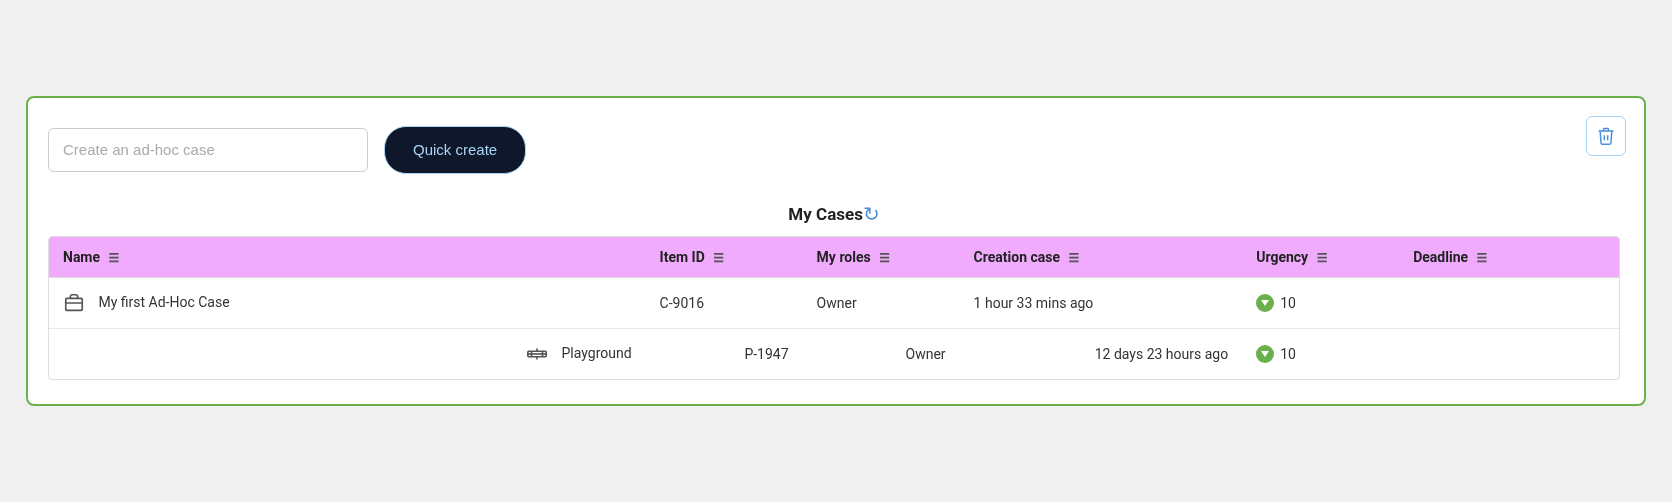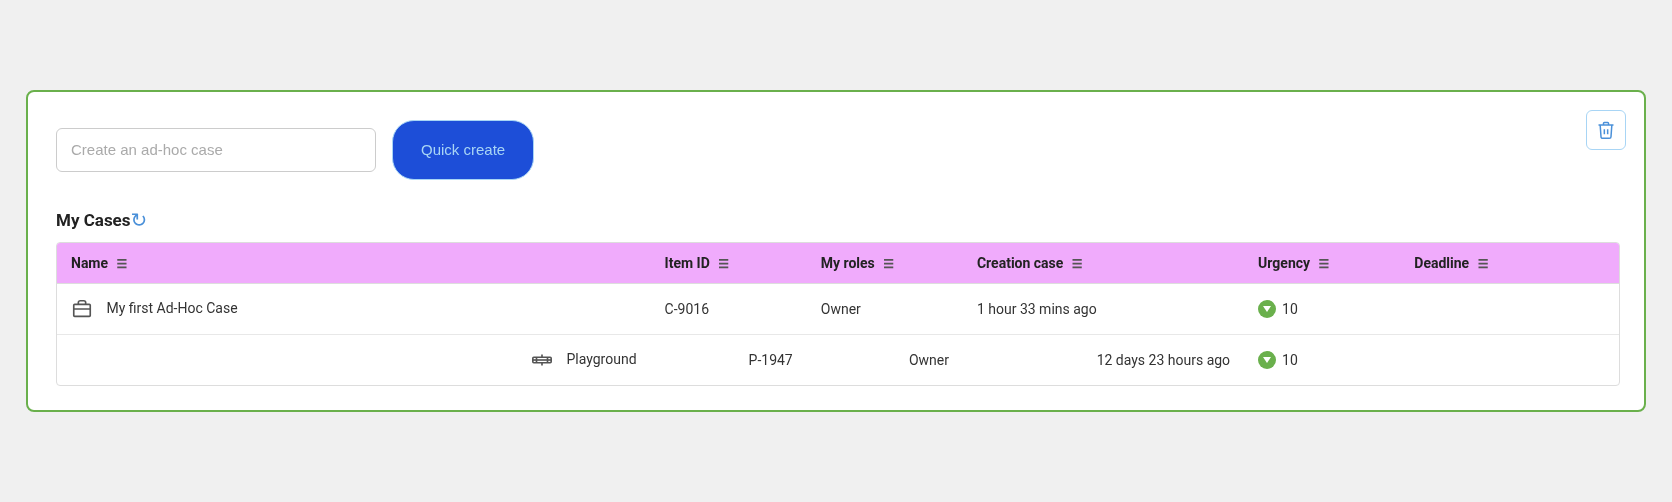--- a/index.html
+++ b/index.html
@@ -9,21 +9,21 @@
       align-items: center;
       justify-content: center;
       min-height: 100vh;
       font-family: -apple-system, BlinkMacSystemFont, 'Segoe UI', Roboto, sans-serif;
     }
     .outer-container {
       width: 1620px;
       background: #fff;
       border: 2.5px solid #6ab04c;
       border-radius: 8px;
-      padding: 28px 24px 24px 28px;
+      padding: 28px 24px 24px 20px;
       position: relative;
     }
     .top-bar {
       display: flex;
       align-items: center;
       gap: 16px;
       margin-bottom: 28px;
     }
     .create-input {
       width: 320px;
@@ -32,25 +32,25 @@
       border-radius: 6px;
       padding: 0 14px;
       font-size: 15px;
       color: #555;
       outline: none;
     }
     .create-input::placeholder {
       color: #aaa;
     }
     .quick-create-btn {
-      height: 60px;
+      height: 48px;
       padding: 0 28px;
       border: 1.5px solid #a8d5f5;
       border-radius: 22px;
-      background: #1d4ed8;
+      background: #0f172a;
       color: #a8d5f5;
       font-size: 15px;
       cursor: pointer;
       white-space: nowrap;
     }
     .trash-btn {
       position: absolute;
       top: 18px;
       right: 18px;
       width: 40px;
@@ -65,21 +65,21 @@
     }
     .trash-btn svg {
       width: 20px;
       height: 20px;
       stroke: #4a90d9;
       fill: none;
     }
     .section-header {
       display: flex;
       align-items: center;
-      justify-content: flex-start;
+      justify-content: center;
       margin-bottom: 10px;
     }
     .section-title {
       font-size: 17px;
       font-weight: 700;
       color: #222;
     }
     .refresh-icon {
       color: #4a90d9;
       font-size: 20px;

